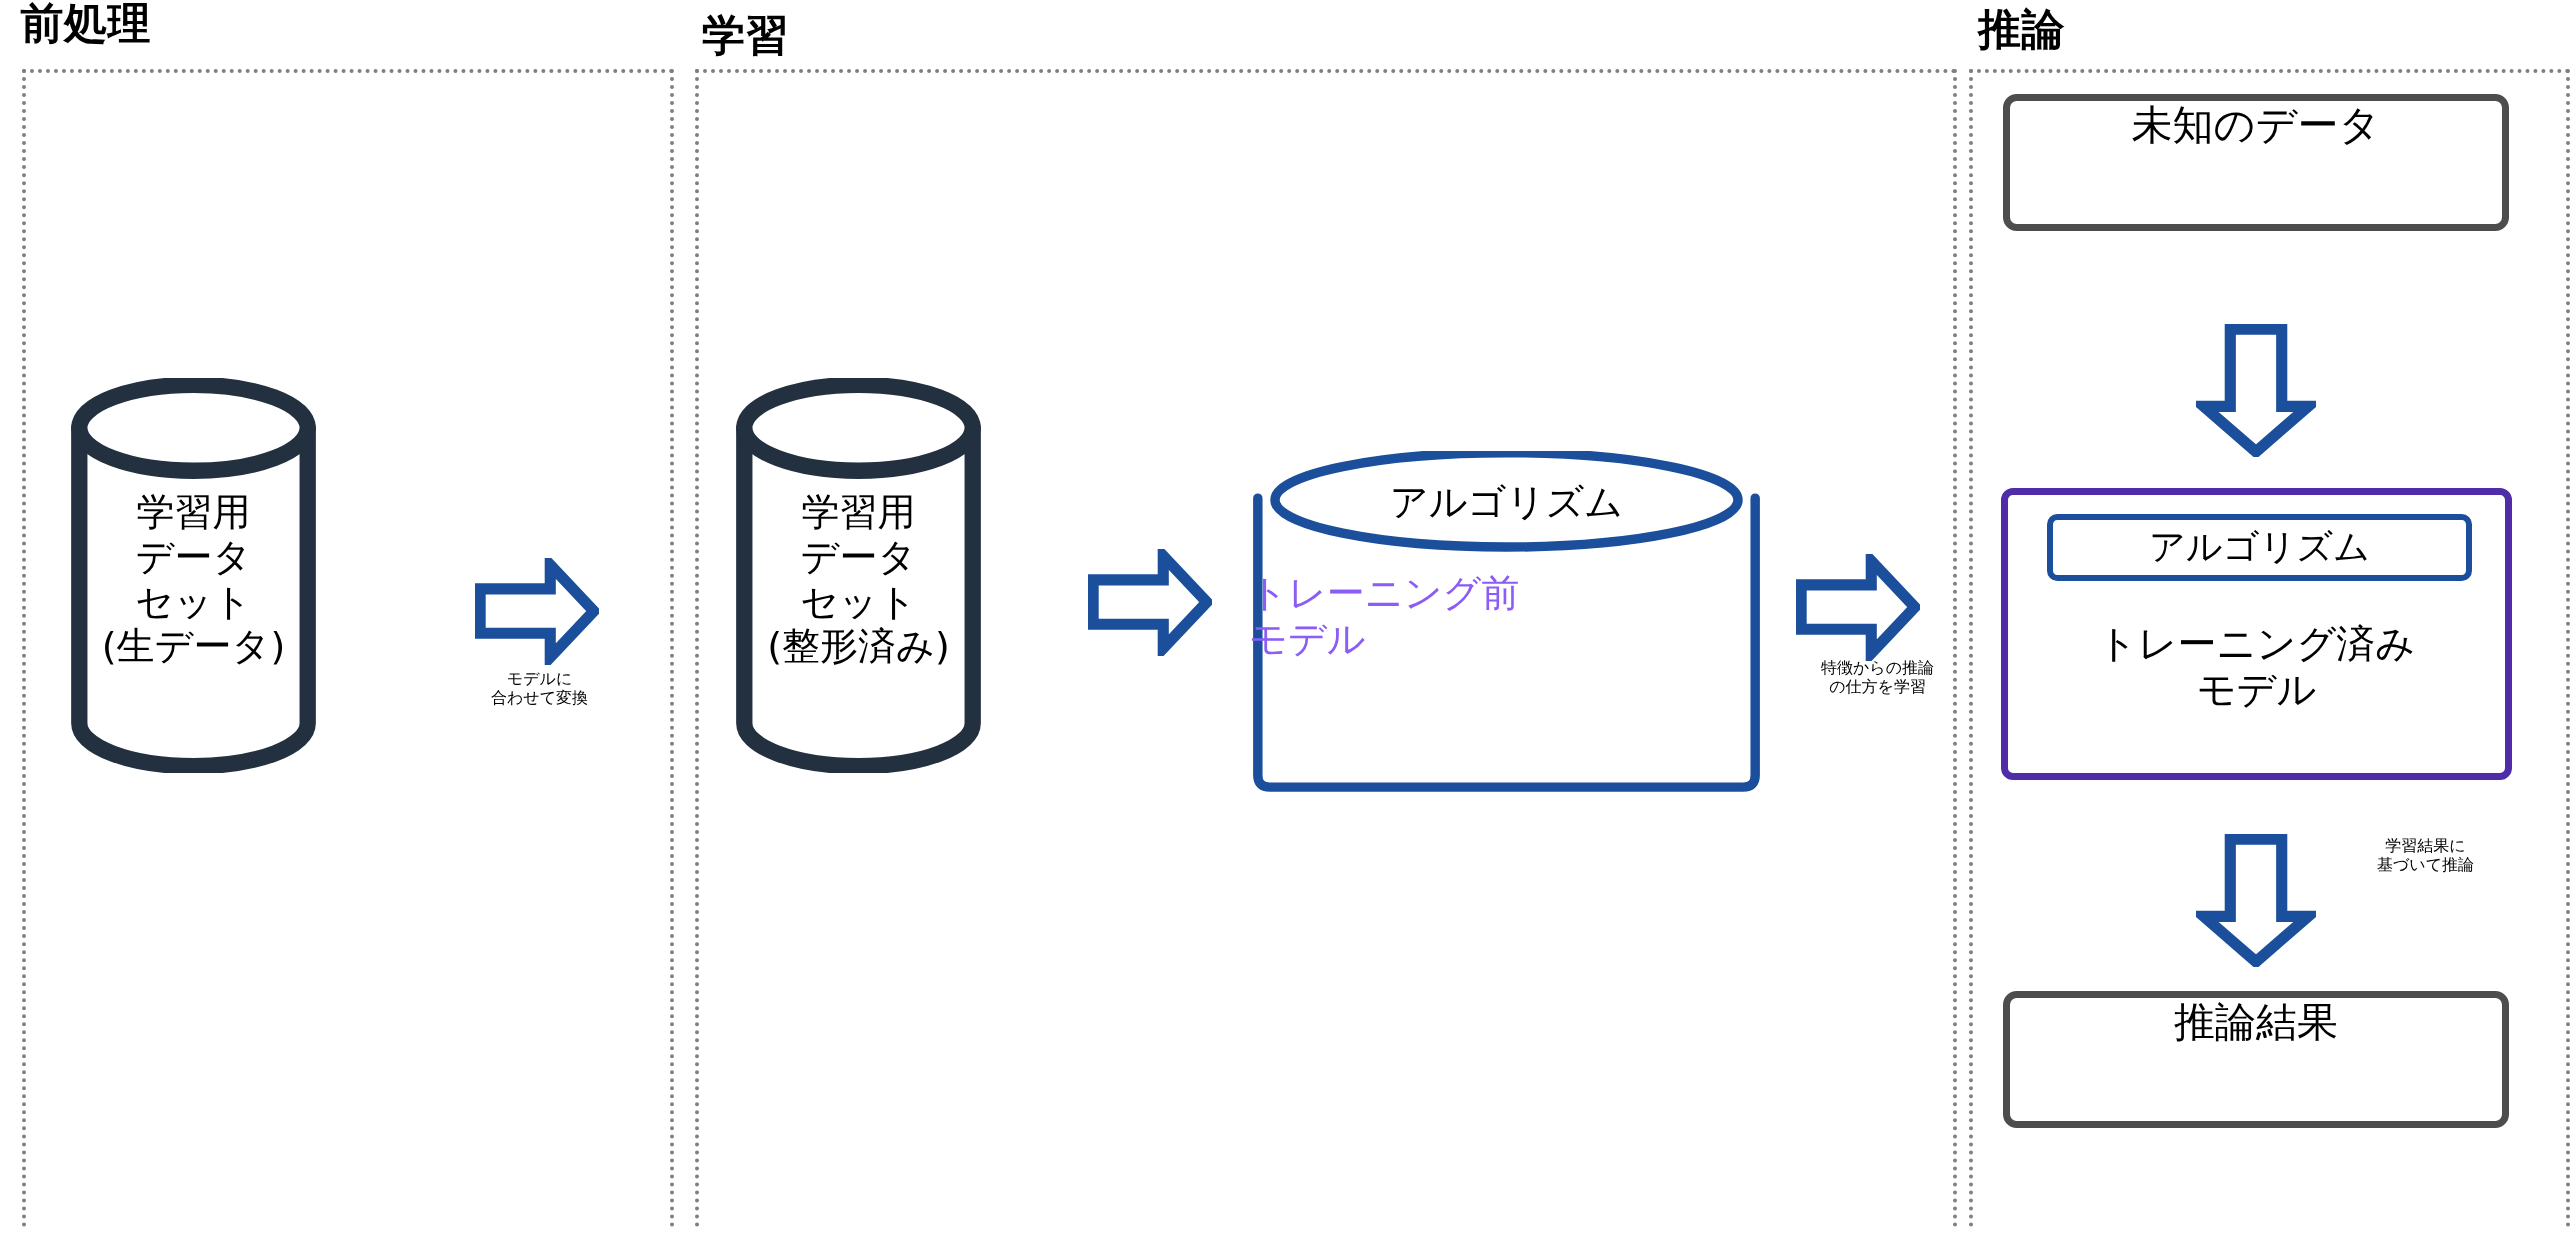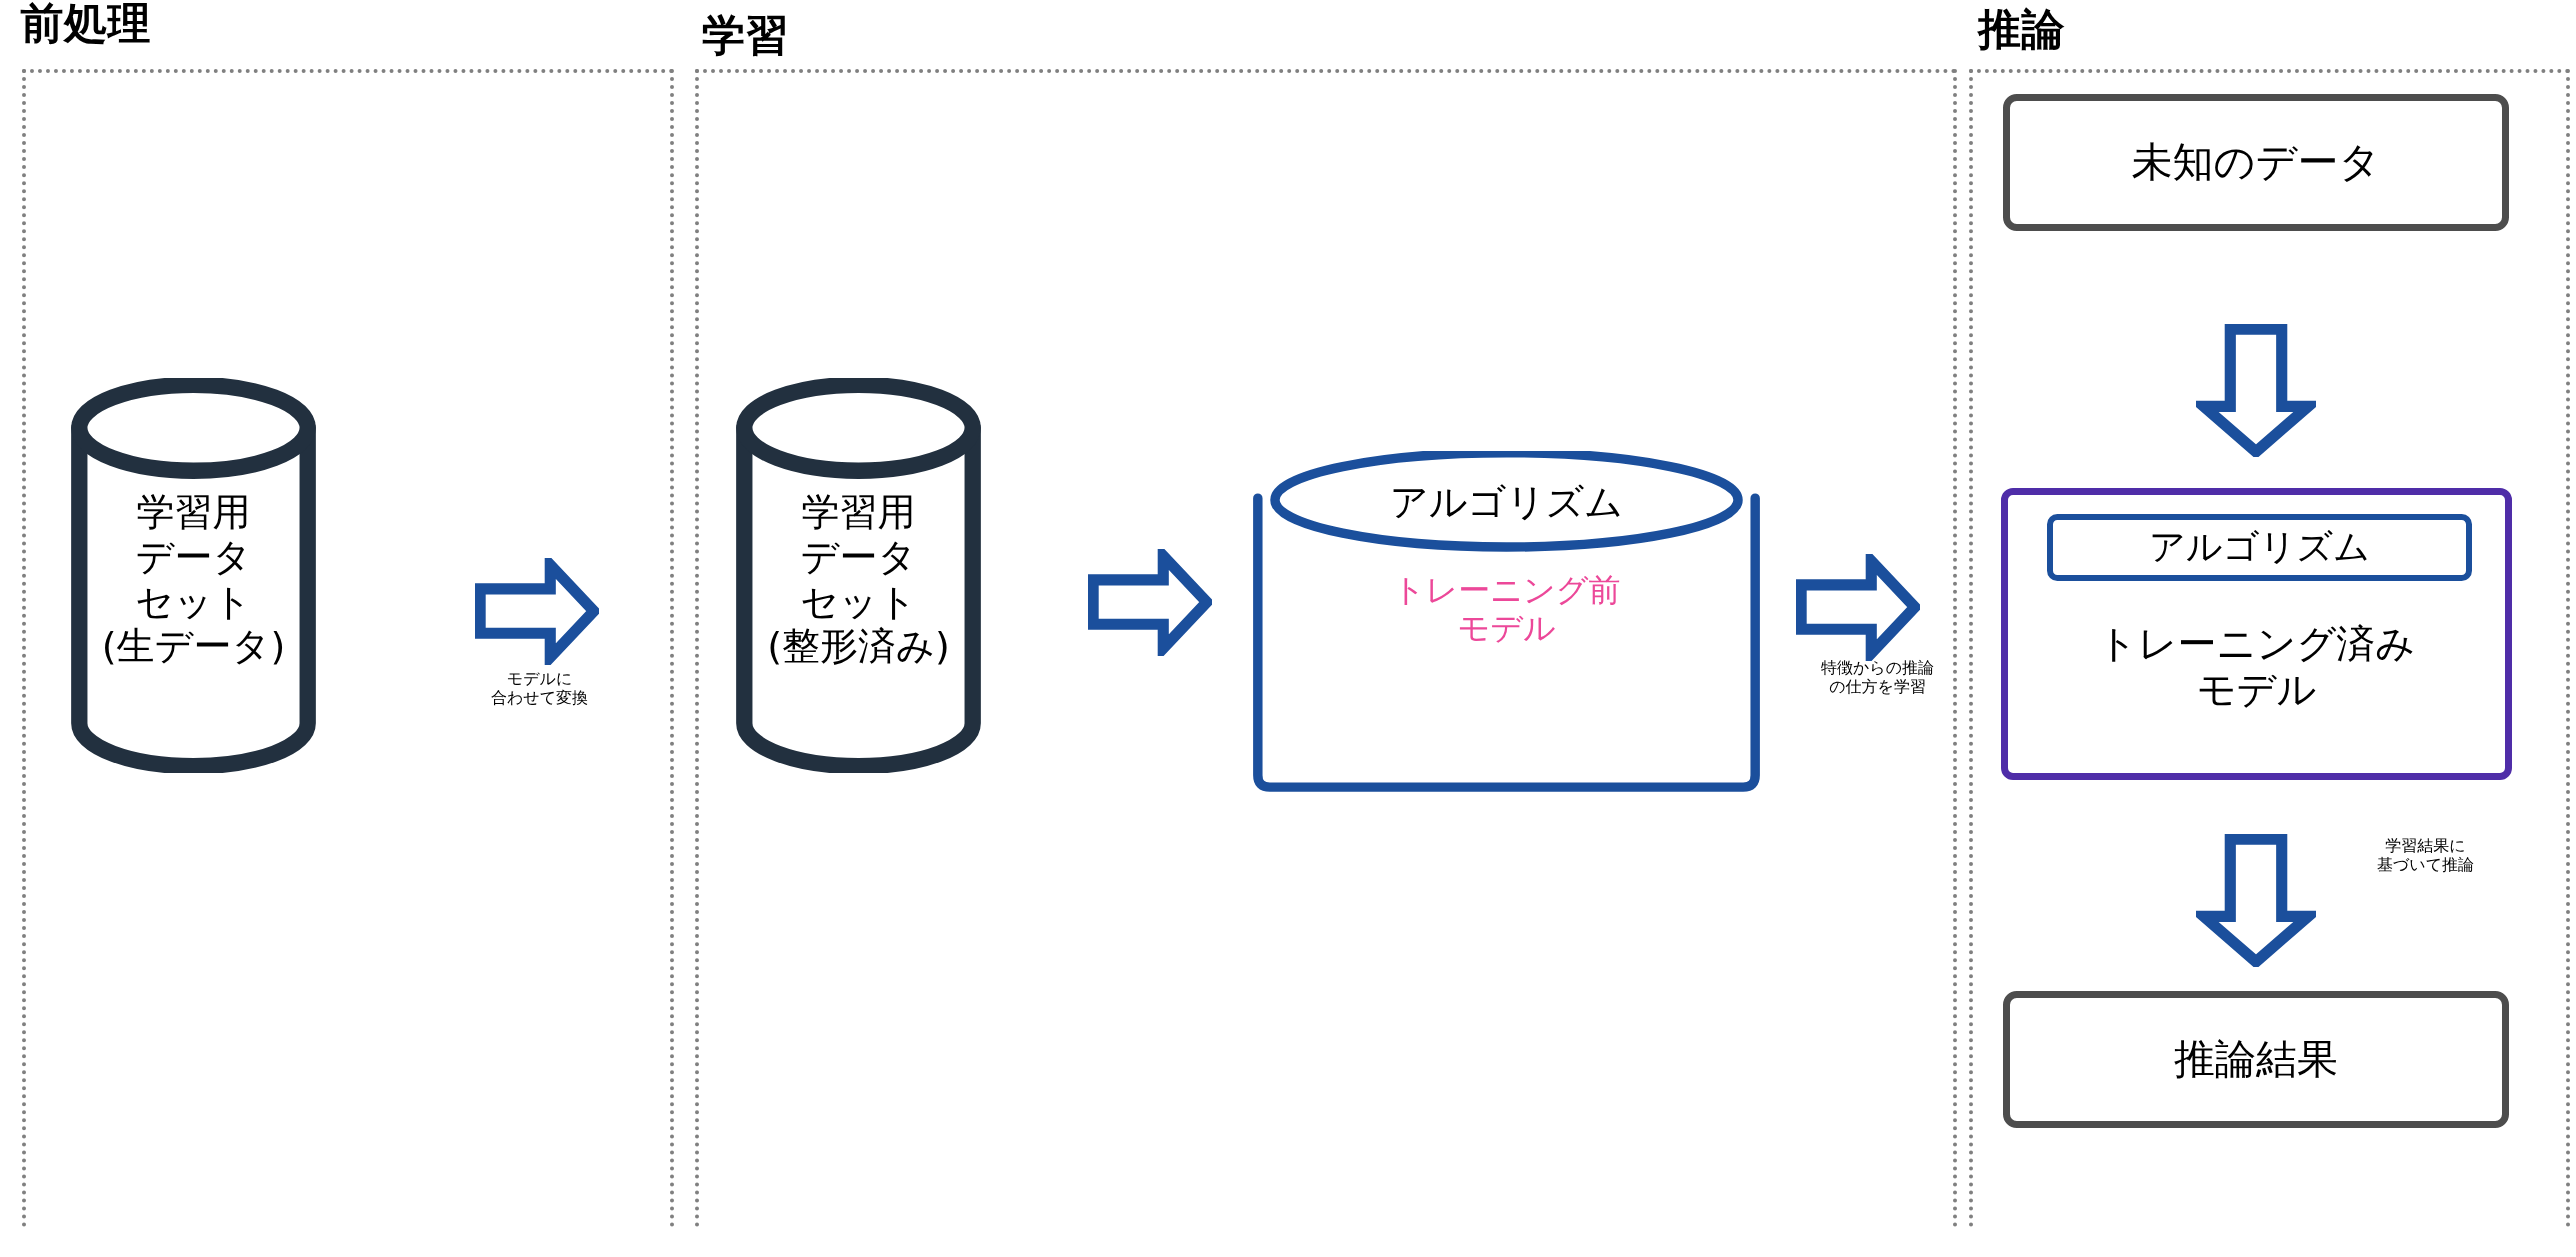--- a/index.html
+++ b/index.html
@@ -59,34 +59,33 @@
     position: absolute;
     left: 0; right: 0;
     text-align: center;
     font-size: 38px;
     color: #000;
     white-space: nowrap;
   }
   .model-pre-body {
     position: absolute;
     left: 0; right: 0;
-    text-align: center;
-    font-size: 32px;
-    color: #ec4899;
+    text-align: left;
+    font-size: 38px;
+    color: #8b5cf6;
     line-height: 1.2;
     white-space: pre;
   }
 
   
   .rbox {
     position: absolute;
     box-sizing: border-box;
     background: #ffffff;
     display: flex;
-    align-items: center;
     justify-content: center;
   }
   .rbox-gray {
     border: 7.7px solid #4d4d4d;
     border-radius: 13.7px;
   }
   .rbox-purple {
     border: 7.7px solid #4f2da8;
     border-radius: 12px;
     display: block;

